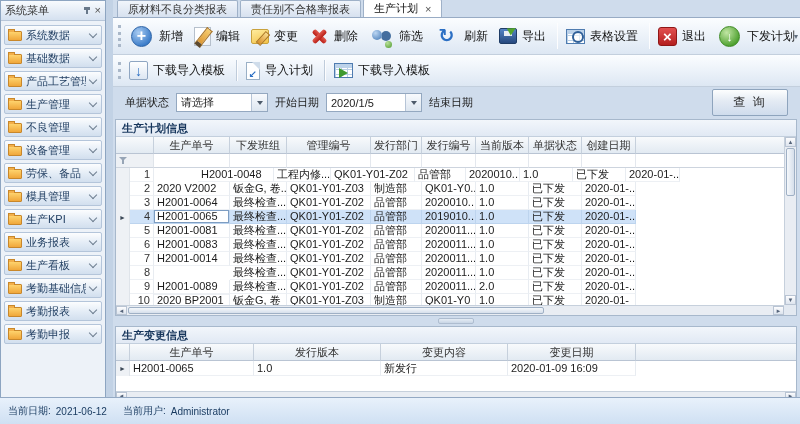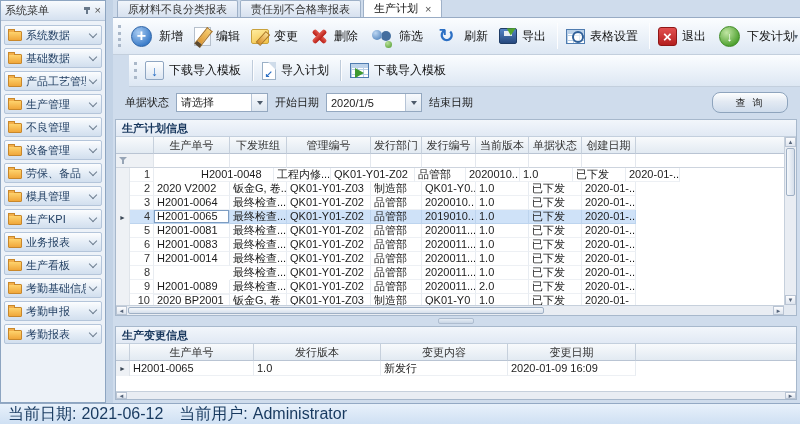--- a/index.html
+++ b/index.html
@@ -24,21 +24,21 @@
   
   .content{position:absolute;left:113px;top:0;right:0;bottom:21px;background:#cfdcec;}
   .tabstrip{position:absolute;top:0;left:0;right:0;height:18px;display:flex;align-items:flex-end;padding-left:4px;border-bottom:1px solid #98abc4;box-sizing:border-box;}
   .tab{height:16px;display:flex;align-items:center;padding:0 10px;margin-right:2px;font-size:11px;color:#333;
     background:linear-gradient(#f1f5fb,#d7e1ef);border:1px solid #9fb1c8;border-bottom:none;border-radius:2px 2px 0 0;white-space:nowrap;}
   .tab.active{background:#fff;height:17px;color:#111;}
   .tclose{margin-left:7px;color:#555;}
   
   .toolbar{position:absolute;left:0;right:0;background:linear-gradient(#fbfdff,#e9f0f8 60%,#dde7f3);border-bottom:1px solid #c3cfdd;display:flex;align-items:center;padding:0 6px 0 12px;box-sizing:border-box;}
   .tb1{top:18px;height:37px;}
-  .tb2{top:55px;height:32px;margin-left:16px;}
+  .tb2{top:55px;height:32px;}
   .grip{position:absolute;left:5px;top:7px;bottom:7px;width:3px;border-left:3px dotted #aab8c9;}
   .tbtn{display:flex;align-items:center;gap:5px;padding:2px 7px 2px 4px;border-radius:2px;font-size:12px;color:#111;white-space:nowrap;}
   .tbsep{width:1px;align-self:stretch;margin:5px 4px;background:#bfccdb;border-right:1px solid #fdfdfe;}
   .tb-overflow{position:absolute;right:2px;top:50%;transform:translateY(-50%);font-size:8px;color:#627080;}
   
   .ic{width:25px;height:25px;position:relative;flex:none;display:block;}
   .ic-add{border-radius:50%;width:21px;height:21px;margin:2px;background:radial-gradient(circle at 35% 30%,#a9ccf2,#3a7bc8 75%);border:1px solid #2b62a6;box-sizing:border-box;}
   .ic-add::after{content:"+";position:absolute;inset:0;color:#fff;font-size:16px;font-weight:bold;line-height:18px;text-align:center;}
   .ic-edit{width:17px;height:19px;margin:3px auto;background:linear-gradient(135deg,#ffffff 55%,#e7ecf2);border:1px solid #b6c0cc;box-sizing:border-box;}
   .ic-edit::after{content:"";position:absolute;right:3px;top:-1px;width:5px;height:16px;background:linear-gradient(#f6cd70,#dd9834);border:1px solid #a87427;border-bottom:4px solid #5d4a2f;transform:rotate(38deg);}
@@ -69,21 +69,21 @@
   .ic-view::after{content:"";position:absolute;right:-1px;bottom:-1px;border:5px solid transparent;border-left:9px solid #3f9a2f;}
   
   .filterbar{position:absolute;top:88px;height:29px;left:0;right:0;display:flex;align-items:center;gap:7px;padding:0 12px;box-sizing:border-box;}
   .flabel{white-space:nowrap;color:#222;}
   .combo{display:flex;align-items:center;height:19px;background:#fff;border:1px solid #94a8c0;box-sizing:border-box;}
   .w86{width:92px;}.w92{width:96px;}
   .cval{flex:1;padding:0 4px;white-space:nowrap;overflow:hidden;}
   .cbtn{width:15px;height:100%;background:linear-gradient(#f8fafd,#dde6f0);border-left:1px solid #b6c4d6;display:flex;align-items:center;justify-content:center;flex:none;}
   .dda{width:0;height:0;border-left:3px solid transparent;border-right:3px solid transparent;border-top:4px solid #4d5a6a;}
   .fspacer{flex:1;}
-  .qbtn{width:76px;height:21px;background:linear-gradient(#fdfefe,#e3eaf3 45%,#cfdcec);border:1px solid #8ea4bd;border-radius:8px;font-size:10px;color:#222;font-family:inherit;letter-spacing:2px;}
+  .qbtn{width:76px;height:27px;background:linear-gradient(#fdfefe,#e3eaf3 45%,#cfdcec);border:1px solid #8ea4bd;border-radius:2px;font-size:12px;color:#222;font-family:inherit;letter-spacing:2px;}
   
   .panel{position:absolute;left:2px;right:3px;background:#fff;border:1px solid #a7b8cc;box-sizing:border-box;}
   .plan-panel{top:119px;height:197px;}
   .change-panel{top:326px;height:74px;}
   .panel-title{height:16px;line-height:16px;padding:0 6px;background:linear-gradient(#f2f6fb,#e1e9f4);border-bottom:1px solid #c3cfdd;color:#17365c;font-weight:bold;}
   .gridbox{position:absolute;left:0;top:17px;overflow:hidden;background:#fff;}
   .plan-panel .gridbox{right:12px;bottom:10px;}
   .change-panel .gridbox{right:0;bottom:8px;}
   .grow{display:flex;height:14px;line-height:13px;}
   .change-grid .grow{height:15px;line-height:14px;}
@@ -113,21 +113,21 @@
   .sarr{flex:none;display:flex;align-items:center;justify-content:center;font-size:6px;color:#55647a;background:linear-gradient(#fdfdfe,#dde4ee);border:1px solid #b9c4d3;box-sizing:border-box;}
   .vscroll .sarr{height:10px;} .hscroll .sarr{width:11px;}
   .vthumb{margin:1px;height:46px;background:linear-gradient(90deg,#f5f8fb,#d6dfeb);border:1px solid #9fb0c5;border-radius:2px;}
   .hthumb{margin:1px;width:62%;background:linear-gradient(#f5f8fb,#d6dfeb);border:1px solid #9fb0c5;border-radius:2px;}
   .strack{flex:1;}
   .corner{position:absolute;right:0;bottom:0;width:12px;height:10px;background:#e3e9f1;}
   
   .hsplit{position:absolute;left:2px;right:3px;top:316px;height:10px;display:flex;align-items:center;justify-content:center;}
   .hsplit .dots{width:34px;height:4px;background:linear-gradient(#e6edf5,#c8d5e5);border:1px solid #aebdd0;border-radius:2px;}
   
-  .statusbar{position:absolute;left:0;right:0;bottom:0;height:21px;background:linear-gradient(#e8f1fb,#cfe0f3);border-top:1px solid #93a9c4;display:flex;align-items:center;padding:0 8px;color:#17395f;box-sizing:border-box;font-size:16px;}
+  .statusbar{position:absolute;left:0;right:0;bottom:0;height:27px;background:linear-gradient(#e8f1fb,#cfe0f3);border-top:1px solid #93a9c4;display:flex;align-items:center;padding:0 8px;color:#17395f;box-sizing:border-box;font-size:10px;}
   .sb-gap{width:16px;} .sb-sp{width:5px;}
 </style>
 </head>
 <body>
 
 <div class="app">
 
   <div class="sidebar">
     <div class="sb-head">
       <span class="sb-title">系统菜单</span>
@@ -190,26 +190,26 @@
           <span class="nav-label">生产看板</span>
           <span class="chev"></span>
         </div>
         <div class="navitem">
           <span class="folder"></span>
           <span class="nav-label">考勤基础信息</span>
           <span class="chev"></span>
         </div>
         <div class="navitem">
           <span class="folder"></span>
+          <span class="nav-label">考勤报表</span>
+          <span class="chev"></span>
+        </div>
+        <div class="navitem">
+          <span class="folder"></span>
           <span class="nav-label">考勤申报</span>
-          <span class="chev"></span>
-        </div>
-        <div class="navitem">
-          <span class="folder"></span>
-          <span class="nav-label">考勤报表</span>
           <span class="chev"></span>
         </div>
       </div>
   </div>
 
   <div class="v-split"></div>
 
   <div class="content">
 
     <div class="tabstrip" id="tabstrip">

